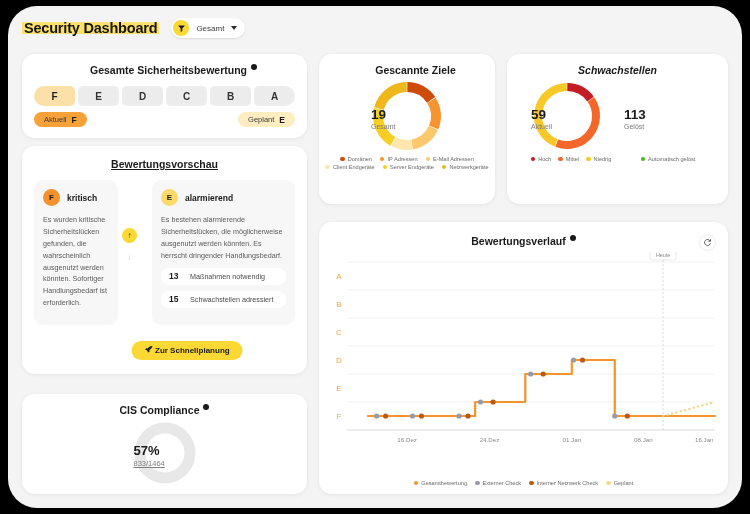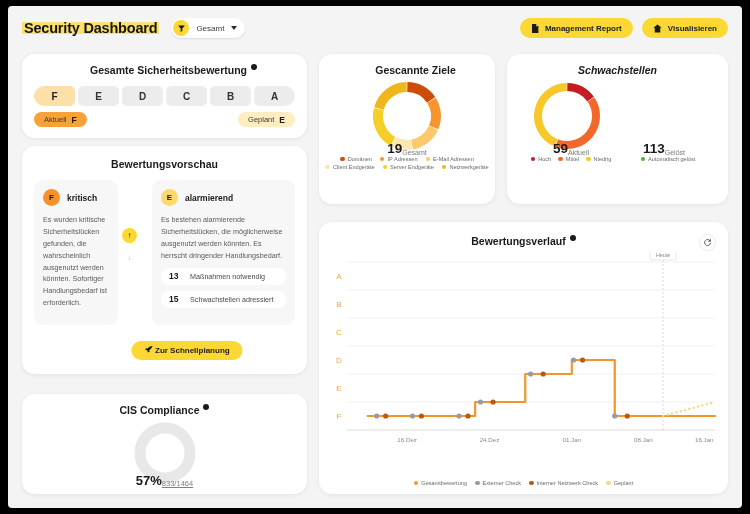--- a/index.html
+++ b/index.html
@@ -6,21 +6,21 @@
   html, body {
     width: 750px; height: 514px;
     background: #000000;
     font-family: "Liberation Sans", sans-serif;
     overflow: hidden;
   }
   #frame {
     position: absolute; left: 8px; top: 6px;
     width: 734px; height: 502px;
     background: #f4f4f4;
-    border-radius: 4px;
+    border-radius: 29px;
     overflow: hidden;
   }
   
   #header {
     position: absolute; left: 0; top: 0; width: 734px; height: 40px;
   }
   #title-wrap {
     position: absolute; left: 14px; top: 12px;
     display: flex; align-items: center; gap: 12px;
   }
@@ -91,21 +91,21 @@
     position: absolute; display: flex; align-items: center; gap: 5px;
     height: 15px; padding: 0 10px; border-radius: 8px;
     font-size: 7.5px; color: #3a3a3a;
   }
   .badge b { font-size: 8.5px; color: #1a1a1a; }
   #badge-current { left: 0; background: #f6a238; }
   #badge-planned { right: 0; background: #fdedc0; }
 
   
   #card-preview { left: 14px; top: 140px; width: 285px; height: 228px; }
-  #preview-title { margin-top: 12px; }
+  #preview-title { margin-top: 12px; text-decoration: underline; }
   .pv-col { position: absolute; top: 34px; background: #f7f7f7; border-radius: 9px; }
   #pv-left  { left: 12px;  width: 84px;  height: 145px; }
   #pv-right { left: 130px; width: 143px; height: 145px; }
   .pv-head { display: flex; align-items: center; gap: 7px; padding: 9px 0 0 9px; }
   .pv-circle {
     width: 17px; height: 17px; border-radius: 50%;
     display: flex; align-items: center; justify-content: center;
     font-size: 8px; font-weight: bold; color: #1a1a1a;
   }
   .pv-circle.f { background: #f6922b; }
@@ -139,21 +139,21 @@
     height: 19px; padding: 0 13px; cursor: pointer;
     font-size: 8px; font-weight: bold; color: #1a1a1a; white-space: nowrap;
   }
 
   
   #card-cis { left: 14px; top: 388px; width: 285px; height: 100px; }
   #cis-title { margin-top: 10px; }
   #cis-donut { position: absolute; left: 50%; transform: translateX(-50%); top: 28px; }
   .donut-center {
     position: absolute; left: 0; top: 0; width: 100%; height: 100%;
-    display: flex; flex-direction: row; align-items: flex-end; justify-content: center;
+    display: flex; flex-direction: column; align-items: flex-start; justify-content: center;
   }
   #cis-pct { font-size: 13px; font-weight: bold; color: #1a1a1a; }
   #cis-frac { font-size: 7.5px; color: #808080; margin-top: 1px; text-decoration: underline; }
 
   
   #card-targets { left: 311px; top: 48px; width: 176px; height: 150px; padding-left: 17px; }
   #targets-title { margin-top: 10px; }
   #targets-donut { position: absolute; left: 50%; transform: translateX(-50%); top: 26px; }
   #targets-num { font-size: 13.5px; font-weight: bold; color: #1a1a1a; }
   #targets-sub { font-size: 7px; color: #7a7a7a; margin-top: 1px; }
@@ -200,39 +200,20 @@
       <span id="page-title">Security Dashboard</span>
       <div id="filter-select">
         <span class="filter-circle">
           <svg width="9" height="9" viewBox="0 0 12 12">
               <path d="M1.5 2h9l-3.4 4v3.4L4.9 10.6V6z" fill="#1a1a1a"></path>
             </svg>
         </span>
         <span id="filter-value">Gesamt</span>
         <span class="caret"></span>
       </div>
-    </div>
-    <div id="header-actions">
-      <button class="hbtn">
-        <span>
-          <svg width="8" height="9" viewBox="0 0 10 12">
-              <path d="M1 0h5.5L9.5 3v9H1z" fill="#1a1a1a"></path>
-              <path d="M6.5 0v3h3" fill="#fbd834"></path>
-            </svg>
-        </span>
-        <span>Management Report</span>
-      </button>
-      <button class="hbtn">
-        <span>
-          <svg width="9" height="9" viewBox="0 0 12 12">
-              <path d="M6 0.5 11.5 5H9.7v6.3H2.3V5H0.5z" fill="#1a1a1a"></path>
-            </svg>
-        </span>
-        <span>Visualisieren</span>
-      </button>
     </div>
   </div>
 
   <div class="card" id="card-score">
     <div class="card-title" id="score-title">
       <span>Gesamte Sicherheitsbewertung</span>
       <span class="info-dot"></span>
     </div>
     <div id="grade-bar">
         <div class="grade-cell active">

